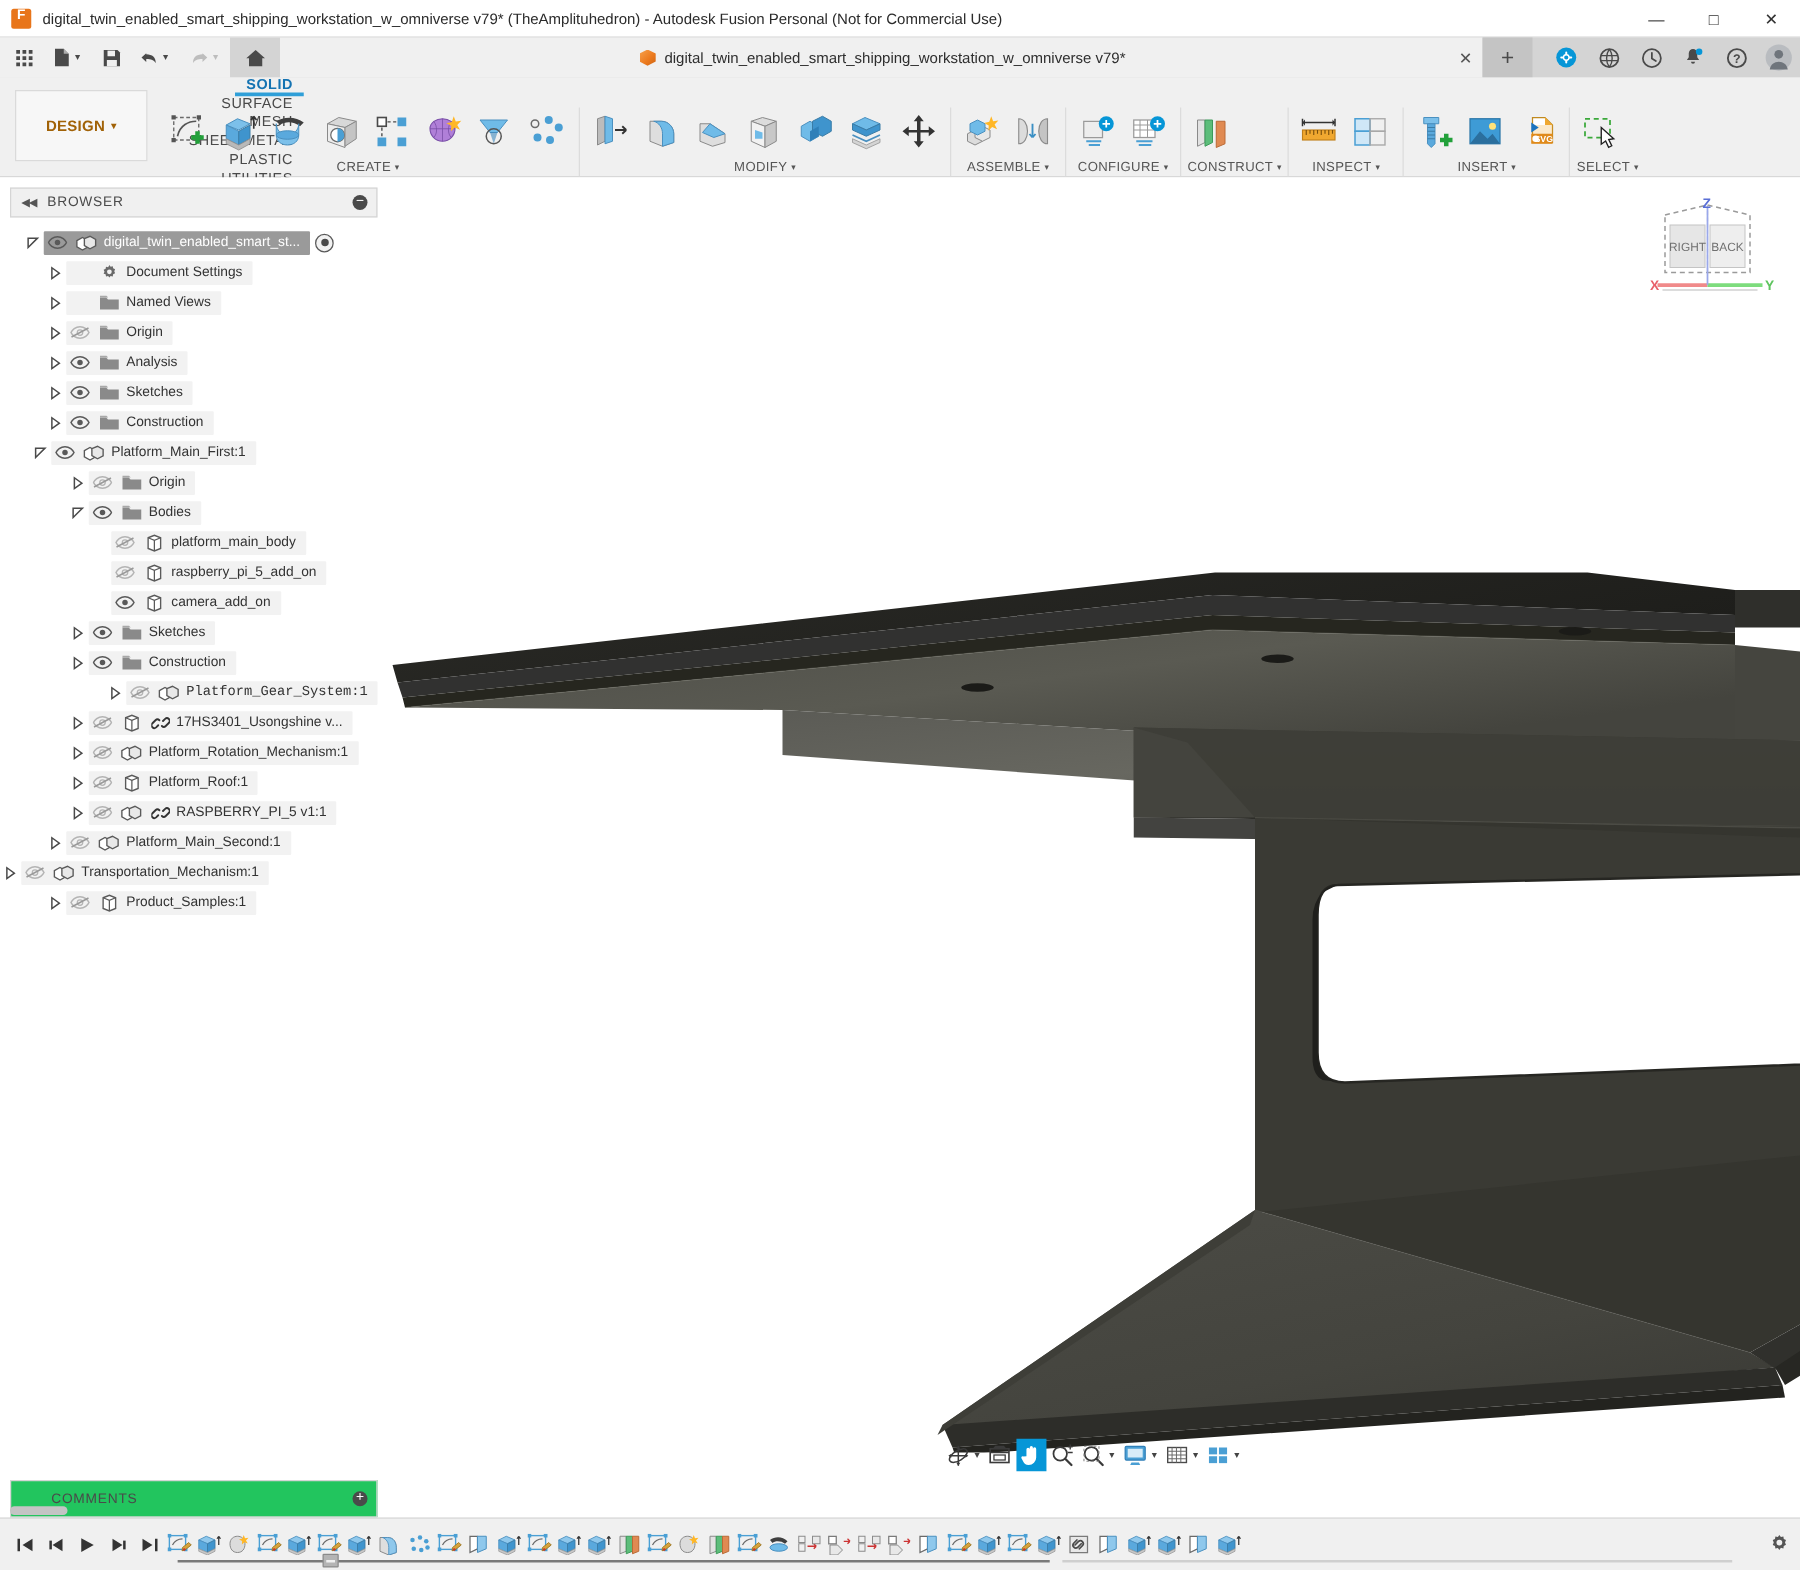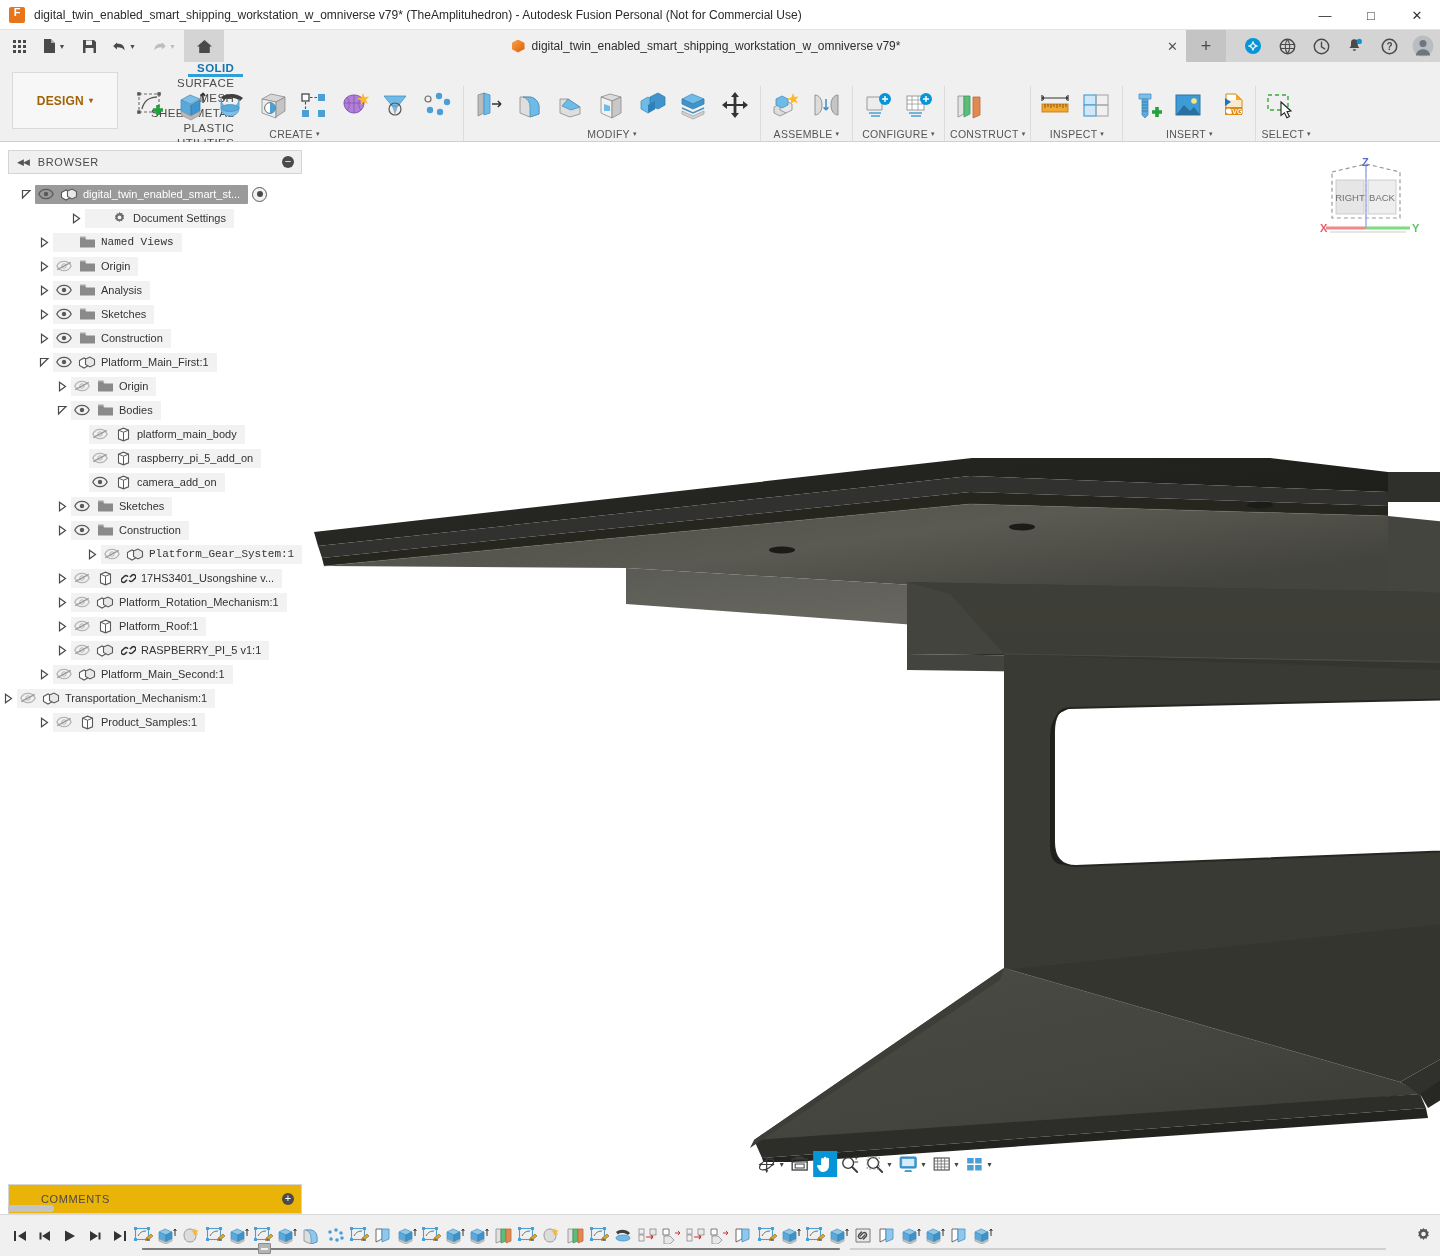--- a/index.html
+++ b/index.html
@@ -141,21 +141,21 @@
     position:absolute; left:50%; transform:translateX(-50%); bottom:6px;
     height:28px; display:flex; align-items:center; gap:1px; padding:0 2px;
   }
   .nbtn { height:26px; min-width:24px; display:flex; align-items:center; justify-content:center; padding:0 2px; }
   .nbtn.on { background:#0696d7; }
   .nbtn .car { font-size:7px; color:#444; margin-left:2px; }
 
   
   .commentbar { height:30px; flex:none; display:flex; align-items:stretch; position:relative; background:#fff; }
   .cbox {
-    width:294px; margin-left:8px; background:#eab308; border:1px solid #d5d5d5;
+    width:294px; margin-left:8px; background:#22c55e; border:1px solid #d5d5d5;
     display:flex; align-items:center; padding:0 8px; position:relative;
   }
   .cbox .ctitle { font-size:11px; color:#4a4a4a; letter-spacing:.6px; padding-left:24px; }
   .cbox .plus {
     position:absolute; right:7px; width:12px;height:12px;border-radius:50%;
     background:#4a4a4a; color:#fff; font-size:11px; line-height:11px; text-align:center;
   }
   .timeline {
     height:42px; flex:none; background:#f0f0f0; border-top:1px solid #d8d8d8;
     display:flex; align-items:center; position:relative;
@@ -611,38 +611,38 @@
                   <path d="M1.5 5.5 6 3l4.5 2.5v5L6 13l-4.5-2.5z" fill="#fff" stroke="#5a5a5a" stroke-width="1.1"></path>
                   <path d="M8 2.5 12.5 0.6 17 3.1v5.2L12.5 10.6 8 8.1z" fill="#e8e8e8" stroke="#5a5a5a" stroke-width="1.1" transform="translate(-0.5 1.4)"></path>
                 </svg>
               </span>
               <span class="tlabel">digital_twin_enabled_smart_st...</span>
             </span>
             <span class="radio">
               <i></i>
             </span>
           </div>
-          <div class="trow" style="padding-left: 36px; margin-left: 32px;">
+          <div class="trow" style="padding-left: 36px;">
             <span class="caret">
               <svg width="11" height="11" viewBox="0 0 11 11">
                 <path d="M2.5 1.2l6 4.3-6 4.3z" fill="none" stroke="#4a4a4a" stroke-width="1.2"></path>
               </svg>
             </span>
             <span class="hit">
               <span class="eye"></span>
               <span class="ticon">
                 <svg width="15" height="15" viewBox="0 0 15 15">
                   <path d="M7.5 1l1 1.3 1.7-.4.3 1.7 1.6.8-.7 1.6.7 1.6-1.6.8-.3 1.7-1.7-.4-1 1.3-1-1.3-1.7.4-.3-1.7L2.9 8l.7-1.6L2.9 4.8l1.6-.8.3-1.7 1.7.4z" fill="#6a6a6a"></path>
                   <circle cx="7.5" cy="6.4" r="1.9" fill="#f2f2f2"></circle>
                 </svg>
               </span>
               <span class="tlabel">Document Settings</span>
             </span>
           </div>
-          <div class="trow" style="padding-left: 36px; font-family: Liberation Mono, monospace;">
+          <div class="trow" style="padding-left: 36px;">
             <span class="caret">
               <svg width="11" height="11" viewBox="0 0 11 11">
                 <path d="M2.5 1.2l6 4.3-6 4.3z" fill="none" stroke="#4a4a4a" stroke-width="1.2"></path>
               </svg>
             </span>
             <span class="hit">
               <span class="eye"></span>
               <span class="ticon">
                 <svg width="17" height="14" viewBox="0 0 17 14">
                   <path d="M1 3h5l1.4 1.6H16V12.5H1z" fill="#8a8a8a"></path>
@@ -734,21 +734,21 @@
               </span>
               <span class="ticon">
                 <svg width="17" height="14" viewBox="0 0 17 14">
                   <path d="M1 3h5l1.4 1.6H16V12.5H1z" fill="#8a8a8a"></path>
                   <path d="M1 1.5h5.2L7.6 3H1z" fill="#a8a8a8"></path>
                 </svg>
               </span>
               <span class="tlabel">Construction</span>
             </span>
           </div>
-          <div class="trow" style="padding-left: 36px;">
+          <div class="trow" style="padding-left: 24px;">
             <span class="caret">
               <svg width="11" height="11" viewBox="0 0 11 11">
                 <path d="M1.5 1.5h7.5L1.5 9z" fill="none" stroke="#4a4a4a" stroke-width="1.2"></path>
               </svg>
             </span>
             <span class="hit">
               <span class="eye">
                 <svg width="16" height="12" viewBox="0 0 16 12">
                   <path d="M8 1.4c3.6 0 6.3 2.6 7.2 4.6-.9 2-3.6 4.6-7.2 4.6S1.7 8 .8 6C1.7 4 4.4 1.4 8 1.4z" fill="none" stroke="#5a5a5a" stroke-width="1.2"></path>
                   <circle cx="8" cy="6" r="2.2" fill="#5a5a5a"></circle>

